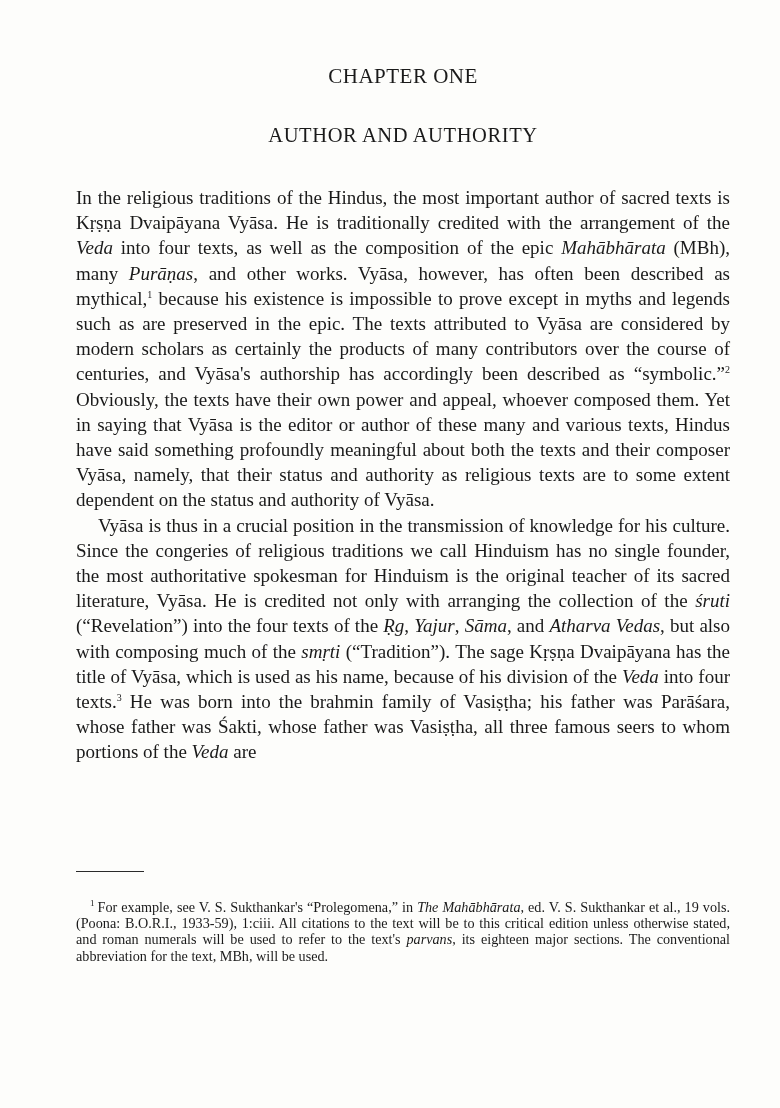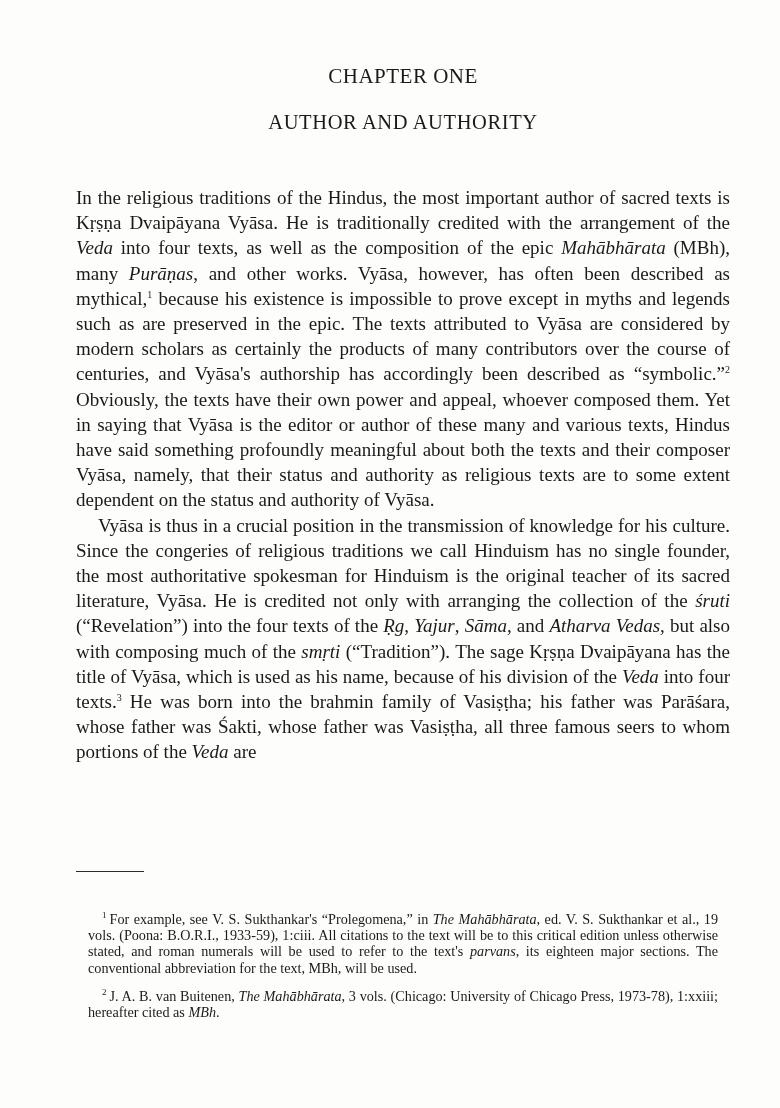--- a/index.html
+++ b/index.html
@@ -25,21 +25,21 @@
       position: absolute;
       top: 64px;
       left: 0;
       width: 654px;
       text-align: center;
       font-size: 21px;
       letter-spacing: 0.5px;
     }
     .chapter-title {
       position: absolute;
-      top: 111px;
+      top: 124px;
       left: 0;
       width: 654px;
       text-align: center;
       font-size: 20.5px;
       letter-spacing: 0.6px;
     }
     .body-text {
       position: absolute;
       top: 185px;
       left: 0;
@@ -71,21 +71,21 @@
     .footnotes {
       position: absolute;
       top: 899px;
       left: 0;
       width: 654px;
       font-size: 14.2px;
       line-height: 16.2px;
       text-align: justify;
     }
     .fn {
-      margin: 12px;
+      margin: 0;
       text-indent: 14px;
     }
     .fn sup {
       font-size: 9px;
       vertical-align: super;
       line-height: 0;
       margin-right: 3px;
     }
   </style>
 </head>
@@ -97,15 +97,14 @@
 
   <div class="body-text">
     <p><span>In the religious traditions of the Hindus, the most important author of sacred texts is Kṛṣṇa Dvaipāyana Vyāsa. He is traditionally credited with the arrangement of the </span><i>Veda</i><span> into four texts, as well as the composition of the epic </span><i>Mahābhārata</i><span> (MBh), many </span><i>Purāṇas</i><span>, and other works. Vyāsa, however, has often been described as mythical,</span><sup class="fnref">1</sup><span> because his existence is impossible to prove except in myths and legends such as are preserved in the epic. The texts attributed to Vyāsa are considered by modern scholars as certainly the products of many contributors over the course of centuries, and Vyāsa's authorship has accordingly been described as “symbolic.”</span><sup class="fnref">2</sup><span> Obviously, the texts have their own power and appeal, whoever composed them. Yet in saying that Vyāsa is the editor or author of these many and various texts, Hindus have said something profoundly meaningful about both the texts and their composer Vyāsa, namely, that their status and authority as religious texts are to some extent dependent on the status and authority of Vyāsa.</span></p>
     <p class="indent"><span>Vyāsa is thus in a crucial position in the transmission of knowledge for his culture. Since the congeries of religious traditions we call Hinduism has no single founder, the most authoritative spokesman for Hinduism is the original teacher of its sacred literature, Vyāsa. He is credited not only with arranging the collection of the </span><i>śruti</i><span> (“Revelation”) into the four texts of the </span><i>Ṛg</i><span>, </span><i>Yajur</i><span>, </span><i>Sāma</i><span>, and </span><i>Atharva Vedas</i><span>, but also with composing much of the </span><i>smṛti</i><span> (“Tradition”). The sage Kṛṣṇa Dvaipāyana has the title of Vyāsa, which is used as his name, because of his division of the </span><i>Veda</i><span> into four texts.</span><sup class="fnref">3</sup><span> He was born into the brahmin family of Vasiṣṭha; his father was Parāśara, whose father was Śakti, whose father was Vasiṣṭha, all three famous seers to whom portions of the </span><i>Veda</i><span> are</span></p>
   </div>
 
   <div class="rule"></div>
 
   <div class="footnotes">
     <p class="fn"><sup>1</sup><span>For example, see V. S. Sukthankar's “Prolegomena,” in </span><i>The Mahābhārata</i><span>, ed. V. S. Sukthankar et al., 19 vols. (Poona: B.O.R.I., 1933-59), 1:ciii. All citations to the text will be to this critical edition unless otherwise stated, and roman numerals will be used to refer to the text's </span><i>parvans</i><span>, its eighteen major sections. The conventional abbreviation for the text, MBh, will be used.</span></p>
-    <p class="fn"><sup>2</sup><span>J. A. B. van Buitenen, </span><i>The Mahābhārata</i><span>, 3 vols. (Chicago: University of Chicago Press, 1973-78), 1:xxiii; hereafter cited as </span><i>MBh</i><span>.</span></p>
   </div>
 </div>
 
 </body></html>

